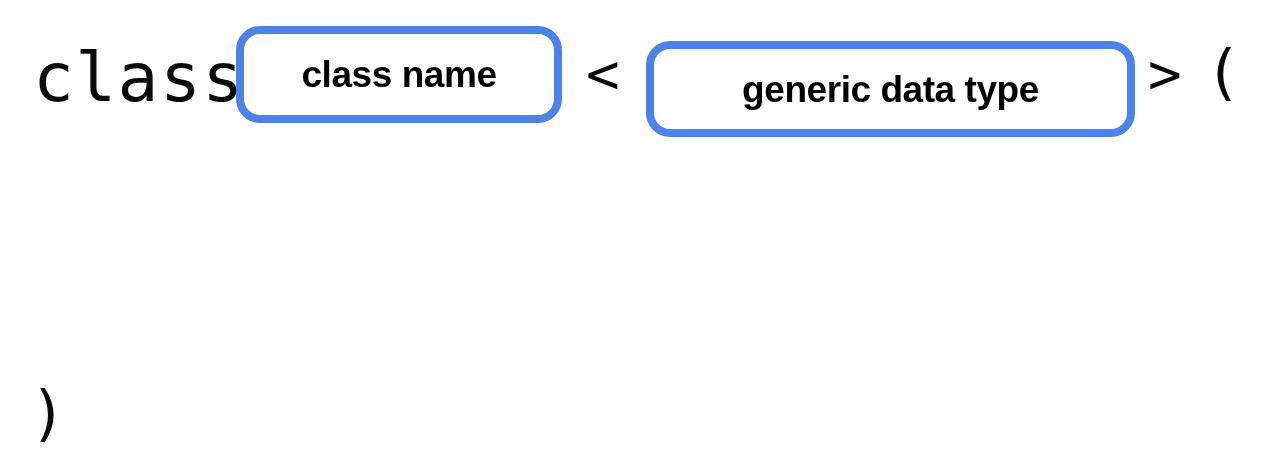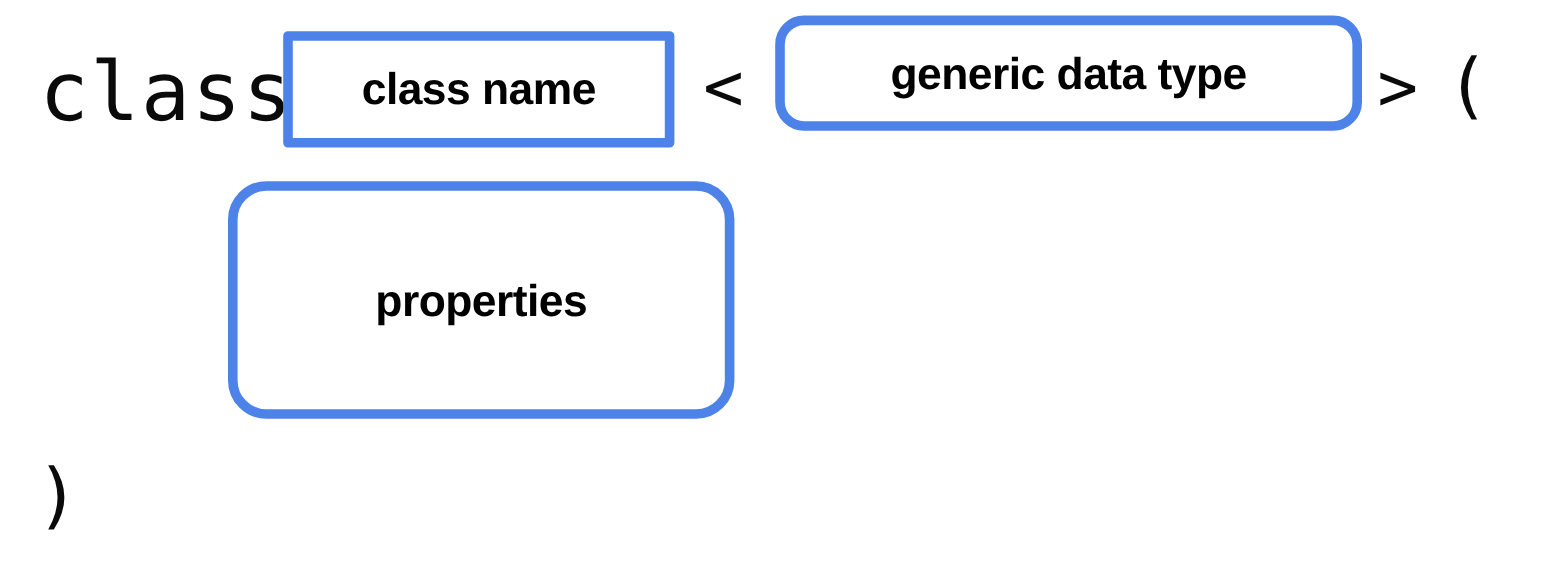--- a/index.html
+++ b/index.html
@@ -77,27 +77,27 @@
     white-space: nowrap;
     line-height: 1;
   }
 
   #slot-class-name {
     left: 236px;
     top: 26px;
     width: 326px;
     height: 97px;
     border-width: 8px;
-    border-radius: 4px;
+    border-radius: 24px;
   }
   #slot-class-name .slot-label { font-size: 37px; }
 
   #slot-generic-type {
     left: 646px;
-    top: 13px;
+    top: 41px;
     width: 489px;
     height: 96px;
     border-width: 8px;
     border-radius: 24px;
   }
   #slot-generic-type .slot-label { font-size: 37px; }
 
   #slot-properties {
     left: 190px;
     top: 151px;
@@ -122,19 +122,16 @@
   <span id="tok-angle-open" class="code-token">&lt;</span>
 
   <div id="slot-generic-type" class="slot">
     <span class="slot-label">generic data type</span>
   </div>
 
   <span id="tok-angle-close" class="code-token">&gt;</span>
 
   <span id="tok-paren-open" class="code-token">(</span>
 
-  <div id="slot-properties" class="slot">
-    <span class="slot-label">properties</span>
-  </div>
 
   <span id="tok-paren-close" class="code-token">)</span>
 
 </div>
 
 </body></html>

